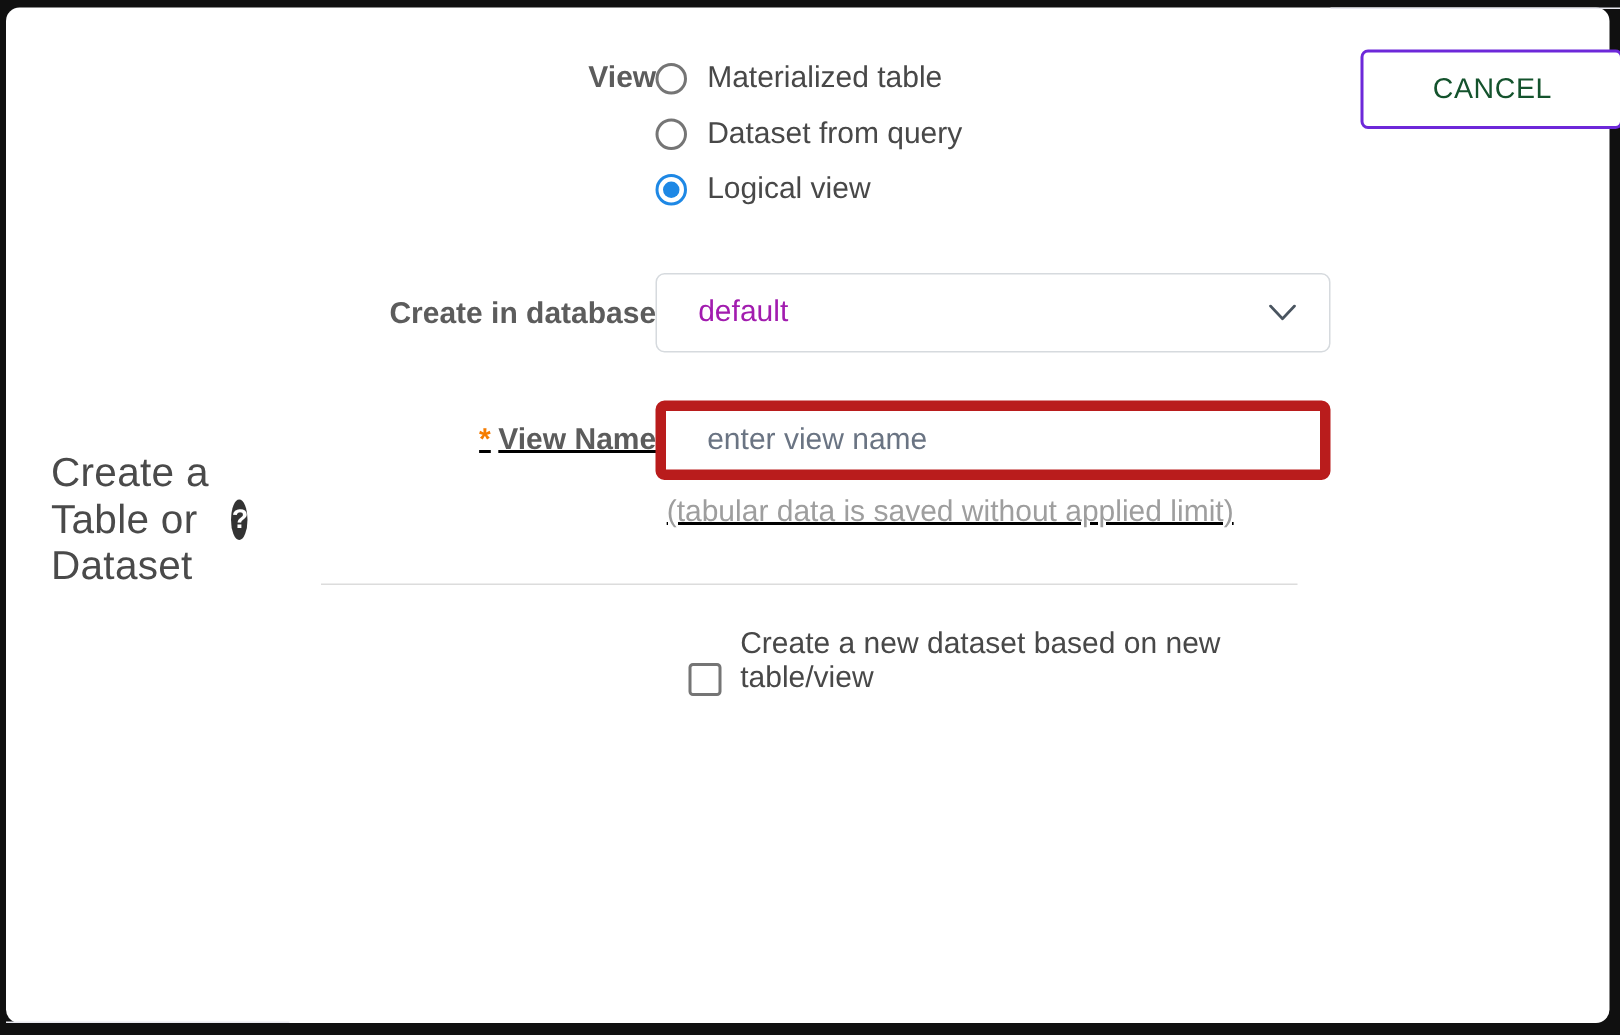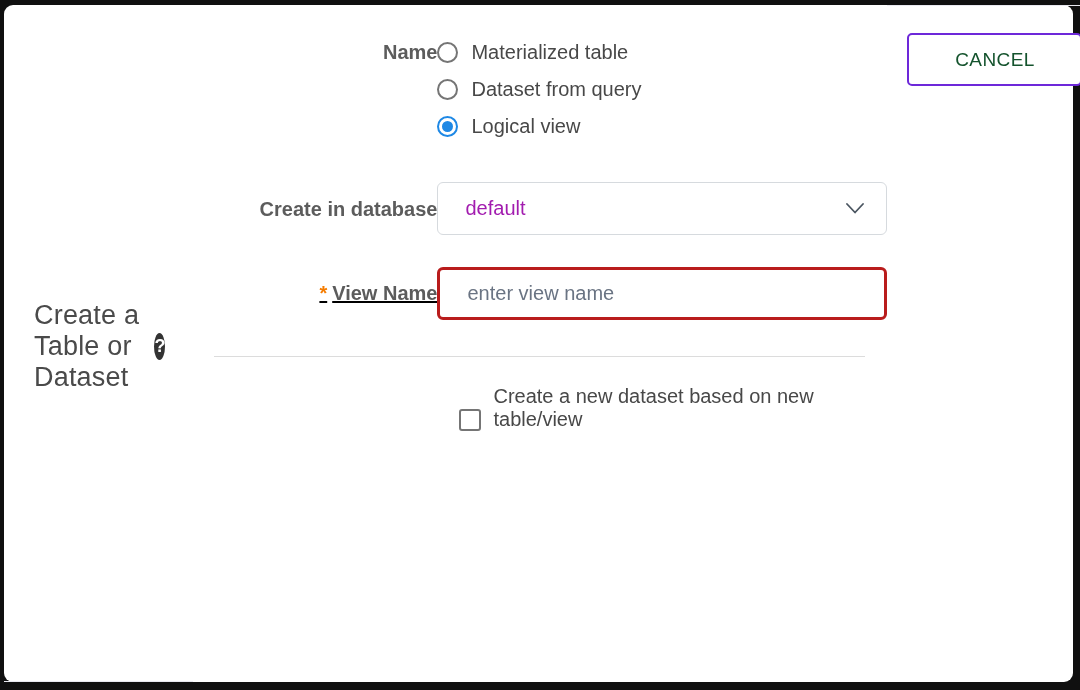--- a/index.html
+++ b/index.html
@@ -107,21 +107,21 @@
     color: #a21caf;
   }
   .chevron-down { width: 18px; height: 11px; }
   
   .row-viewname { margin-top: 32px; text-decoration: underline; }
   .row-viewname .label-col { line-height: 53px; }
   .required-marker { color: #f57c00; margin-right: 5px; }
   .text-input {
     width: 450px;
     height: 53px;
-    border: 3px solid #b91c1c;
+    border: 7px solid #b91c1c;
     border-radius: 6px;
     padding: 0 20px 0 27px;
     font-size: 20px;
     font-family: "Liberation Sans", sans-serif;
     color: #3f4854;
     outline: none;
   }
   .text-input::placeholder { color: #6a7483; opacity: 1; }
   .field-hint {
     margin-top: 10px;
@@ -190,21 +190,21 @@
 <div class="modal">
 
   <div class="modal-header">
     <span class="modal-title">Create a Table or Dataset</span>
     <span class="help-icon">?</span>
   </div>
 
   <div class="modal-body">
 
     <div class="form-row row-type">
-      <div class="label-col">Name</div>
+      <div class="label-col">View</div>
       <div class="field-col">
         <div class="radio-option">
           <span class="radio-circle"></span>
           <span class="radio-label">Materialized table</span>
         </div>
         <div class="radio-option">
           <span class="radio-circle"></span>
           <span class="radio-label">Dataset from query</span>
         </div>
         <div class="radio-option selected">
@@ -223,20 +223,21 @@
             <polyline points="1,1 9,9.5 17,1" fill="none" stroke="#4a5560" stroke-width="1.8" stroke-linecap="round" stroke-linejoin="round"></polyline>
           </svg>
         </div>
       </div>
     </div>
 
     <div class="form-row row-viewname">
       <div class="label-col"><span class="required-marker">*</span><span>View Name</span></div>
       <div class="field-col">
         <input class="text-input" type="text" placeholder="enter view name" style="">
+        <div class="field-hint">(tabular data is saved without applied limit)</div>
       </div>
     </div>
 
     <hr class="mid-divider">
 
     <div class="checkbox-row">
       <span class="checkbox-box"></span>
       <span class="checkbox-label">Create a new dataset based on new table/view</span>
     </div>
 

